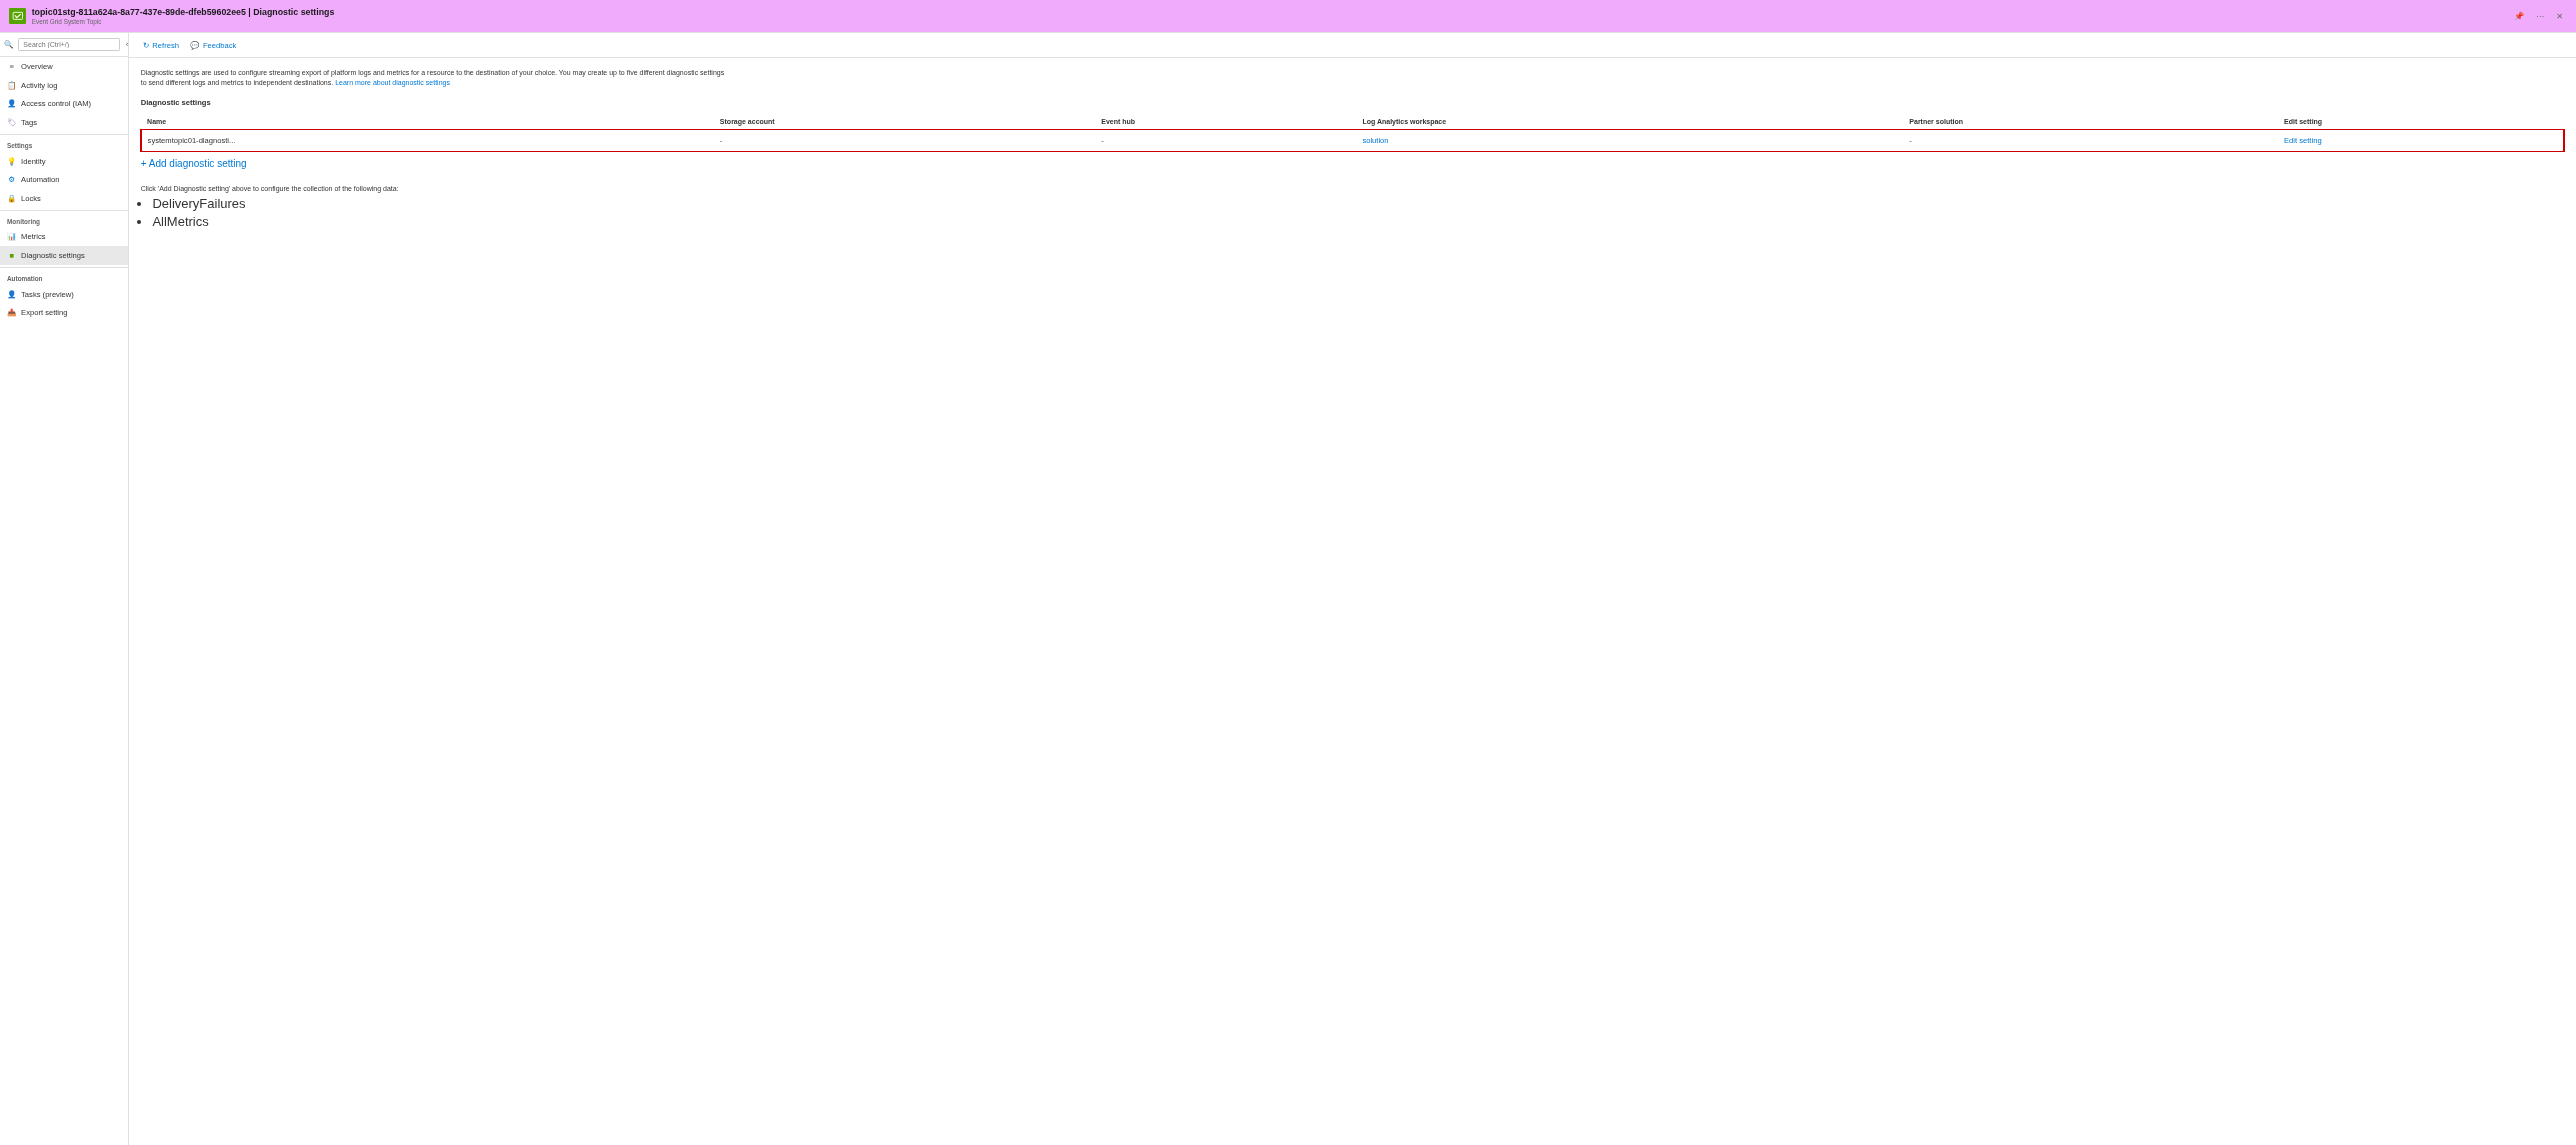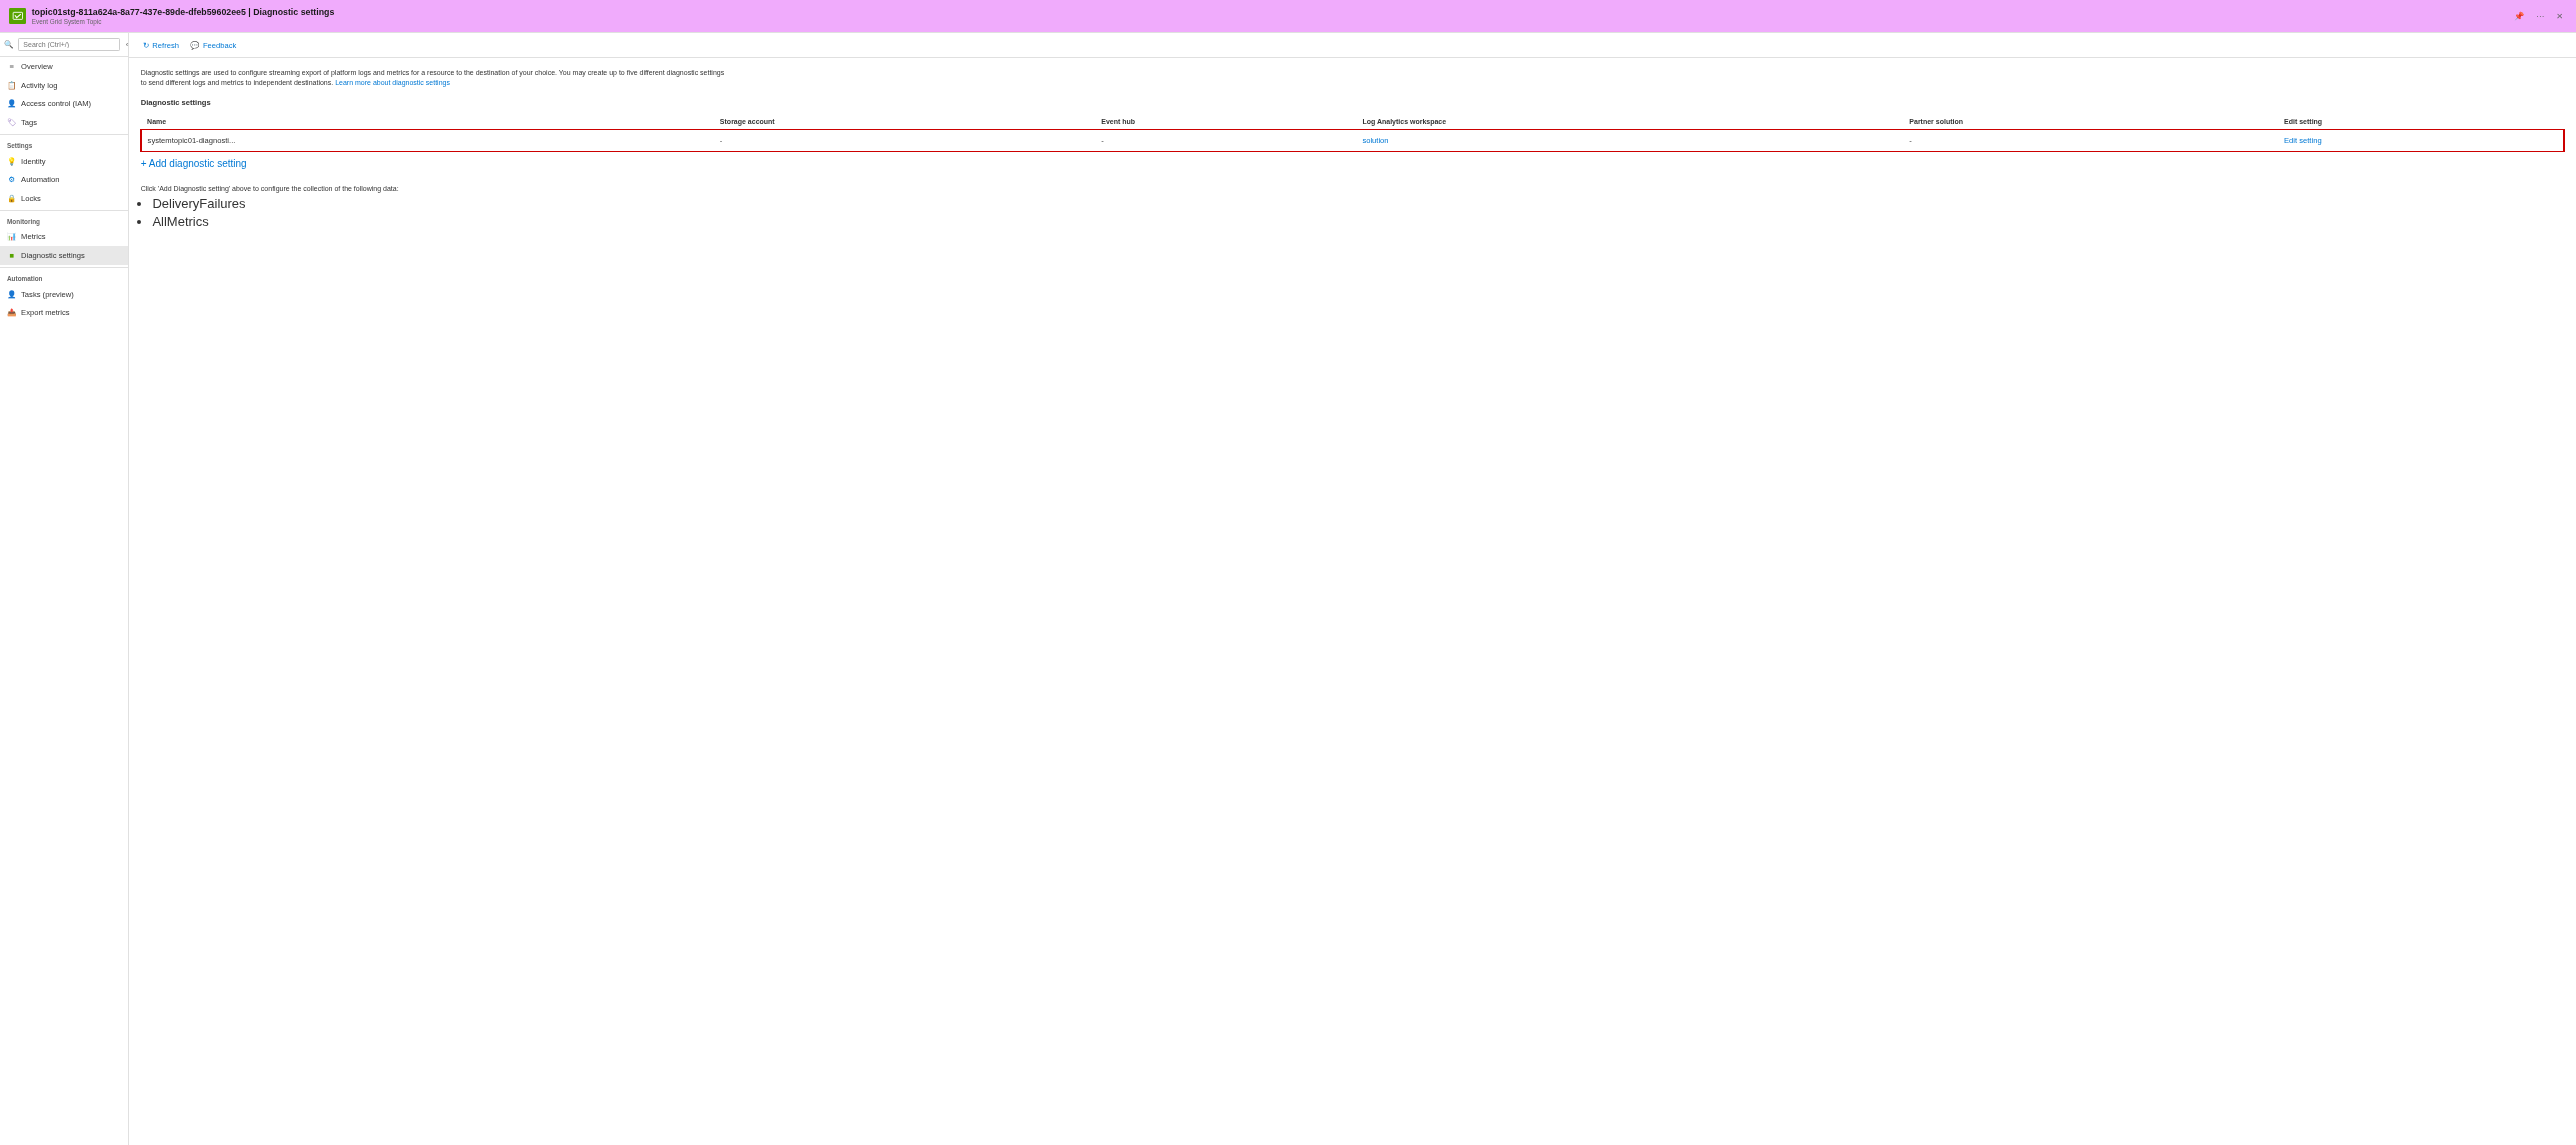--- a/index.html
+++ b/index.html
@@ -150,21 +150,21 @@
         <span>Diagnostic settings</span>
       </div>
 
       <div class="sidebar-section-label">Automation</div>
       <div class="sidebar-item">
         <span class="sidebar-item-icon icon-blue">👤</span>
         <span>Tasks (preview)</span>
       </div>
       <div class="sidebar-item">
         <span class="sidebar-item-icon icon-blue">📤</span>
-        <span>Export metrics</span>
+        <span>Export setting</span>
       </div>
     </div>
 
     <div class="content">
 
       <div class="toolbar">
         <button class="toolbar-btn">
           <span>↻</span>
           <span>Refresh</span>
         </button>

